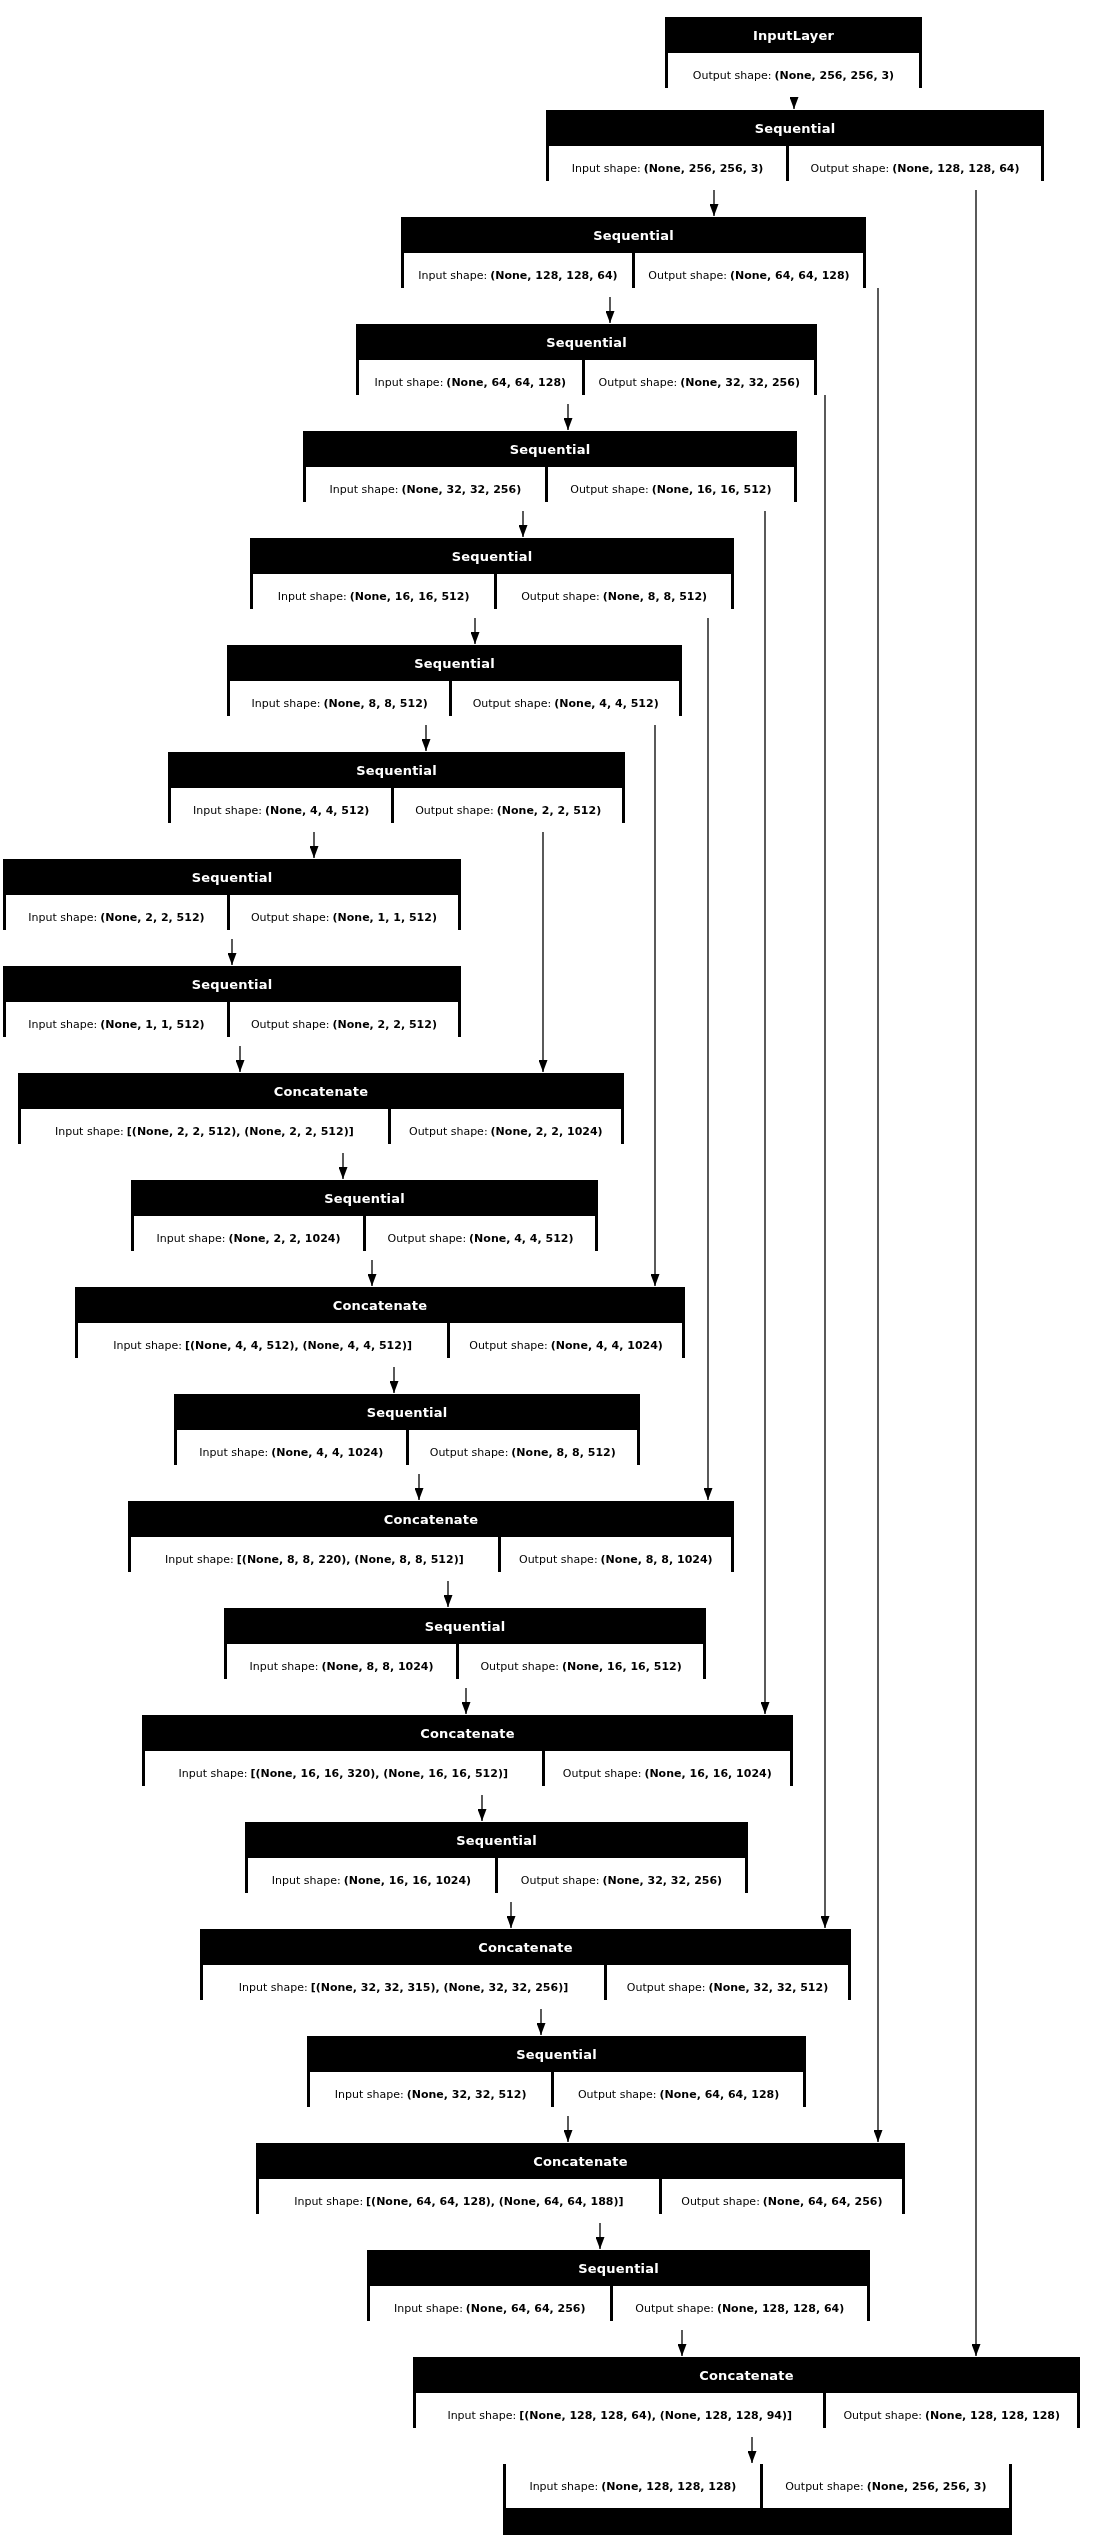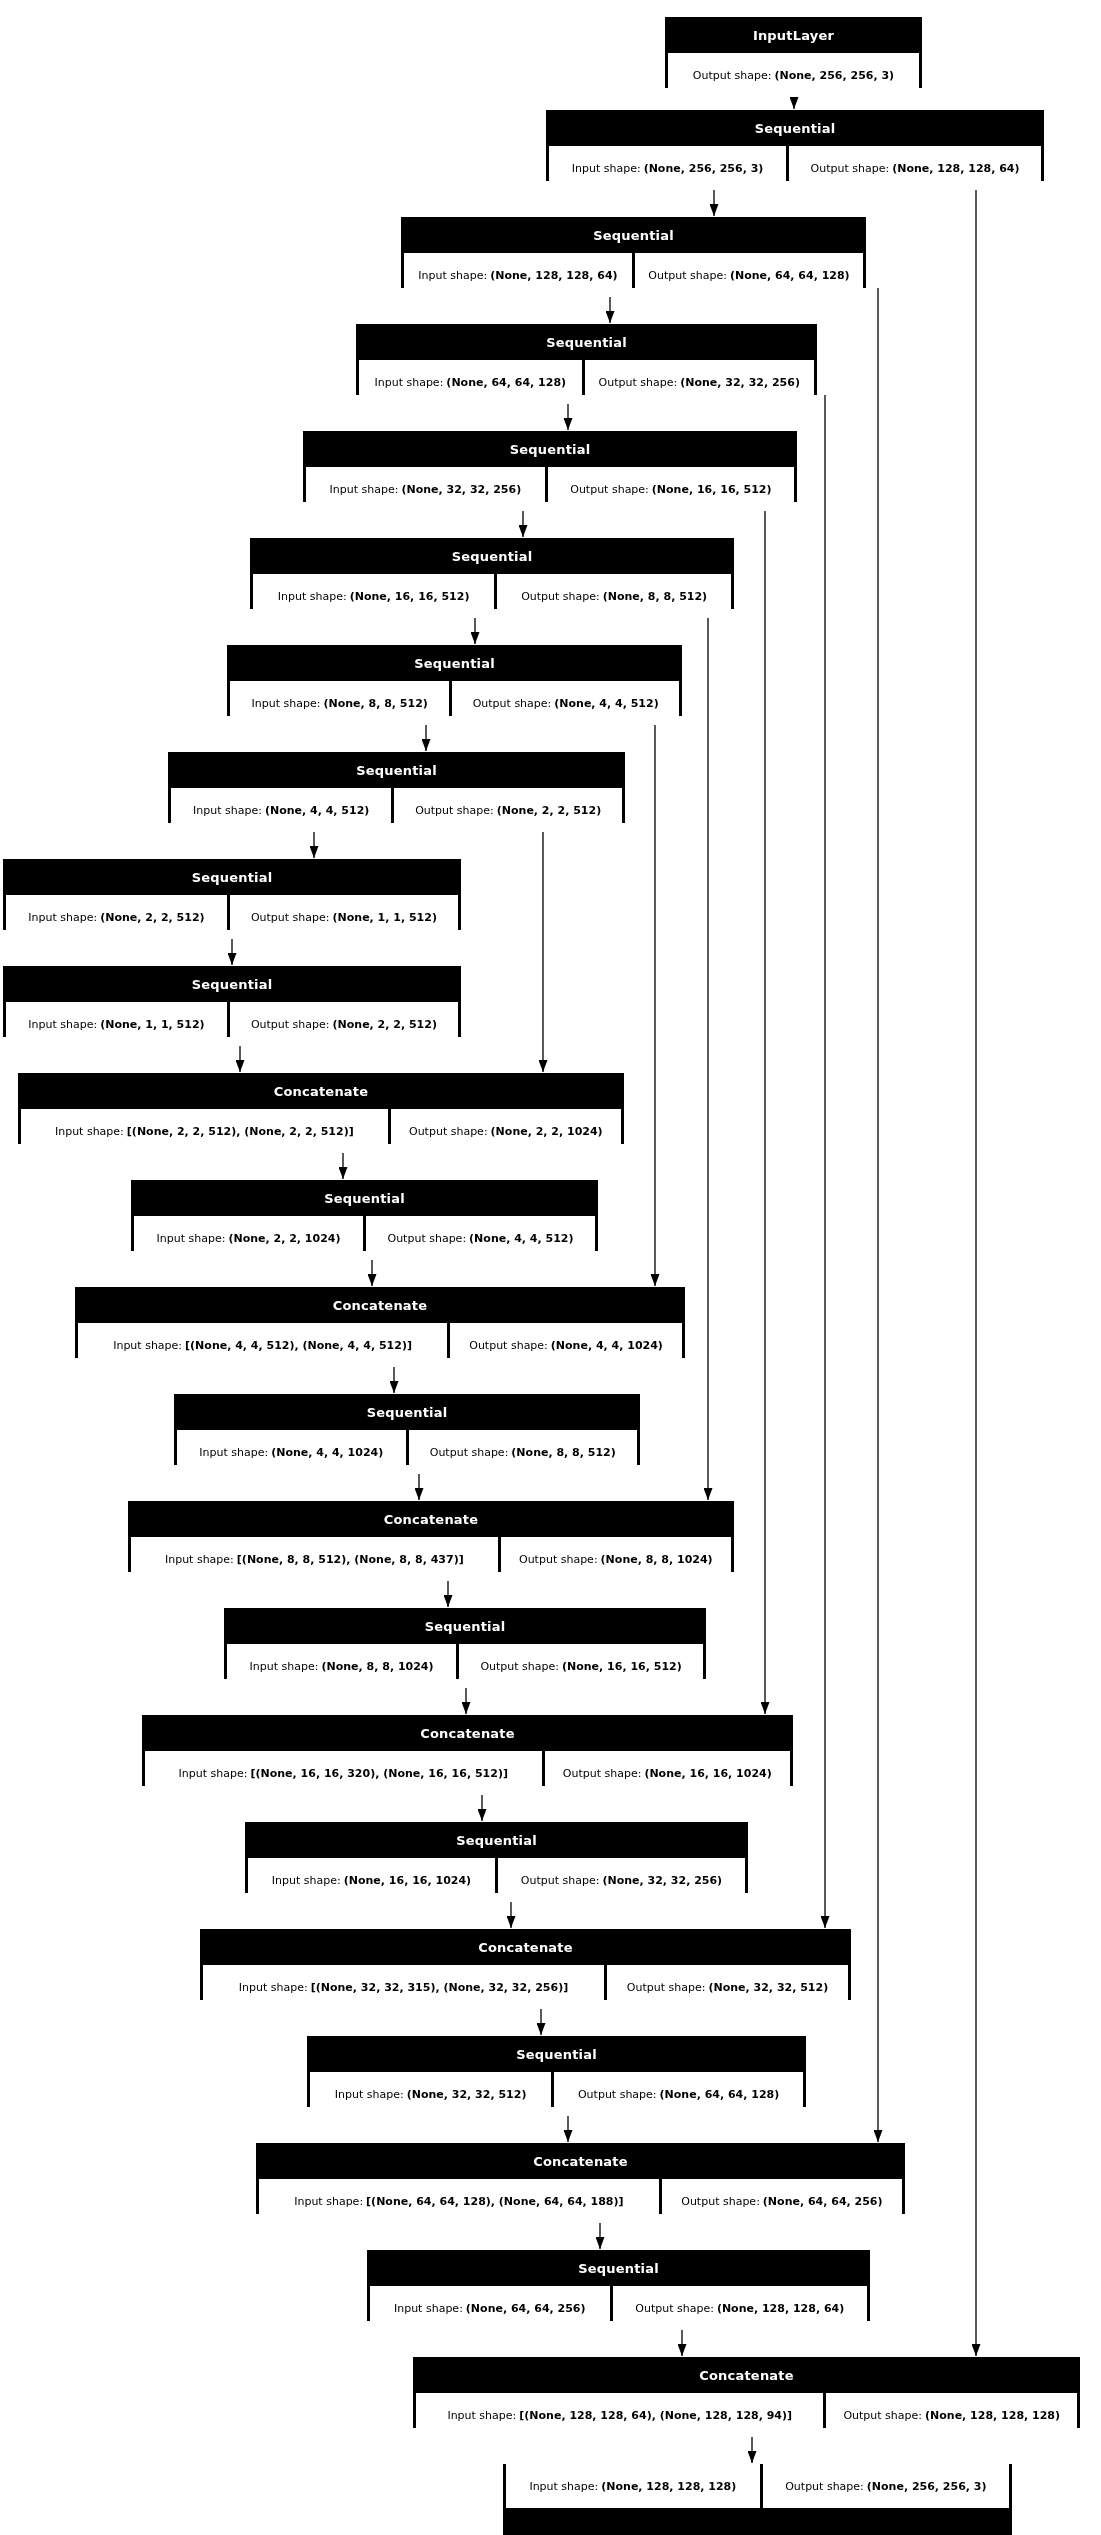--- a/index.html
+++ b/index.html
@@ -230,21 +230,21 @@
           <span>Output shape:</span>
           <span class="val">(None, 8, 8, 512)</span>
         </div>
       </div>
     </div>
     <div class="layer-node" style="left: 128px; top: 1501px; width: 606px; background: rgb(0, 0, 0);">
       <div class="node-header" style="color: rgb(255, 255, 255);">Concatenate</div>
       <div class="node-body">
         <div class="shape-cell" style="flex-grow: 50;">
           <span>Input shape:</span>
-          <span class="val">[(None, 8, 8, 512), (None, 8, 8, 437)]</span>
+          <span class="val">[(None, 8, 8, 220), (None, 8, 8, 512)]</span>
         </div>
         <div class="shape-cell" style="flex-grow: 31;">
           <span>Output shape:</span>
           <span class="val">(None, 8, 8, 1024)</span>
         </div>
       </div>
     </div>
     <div class="layer-node" style="left: 224px; top: 1608px; width: 482px; background: rgb(0, 0, 0);">
       <div class="node-header" style="color: rgb(255, 255, 255);">Sequential</div>
       <div class="node-body">

